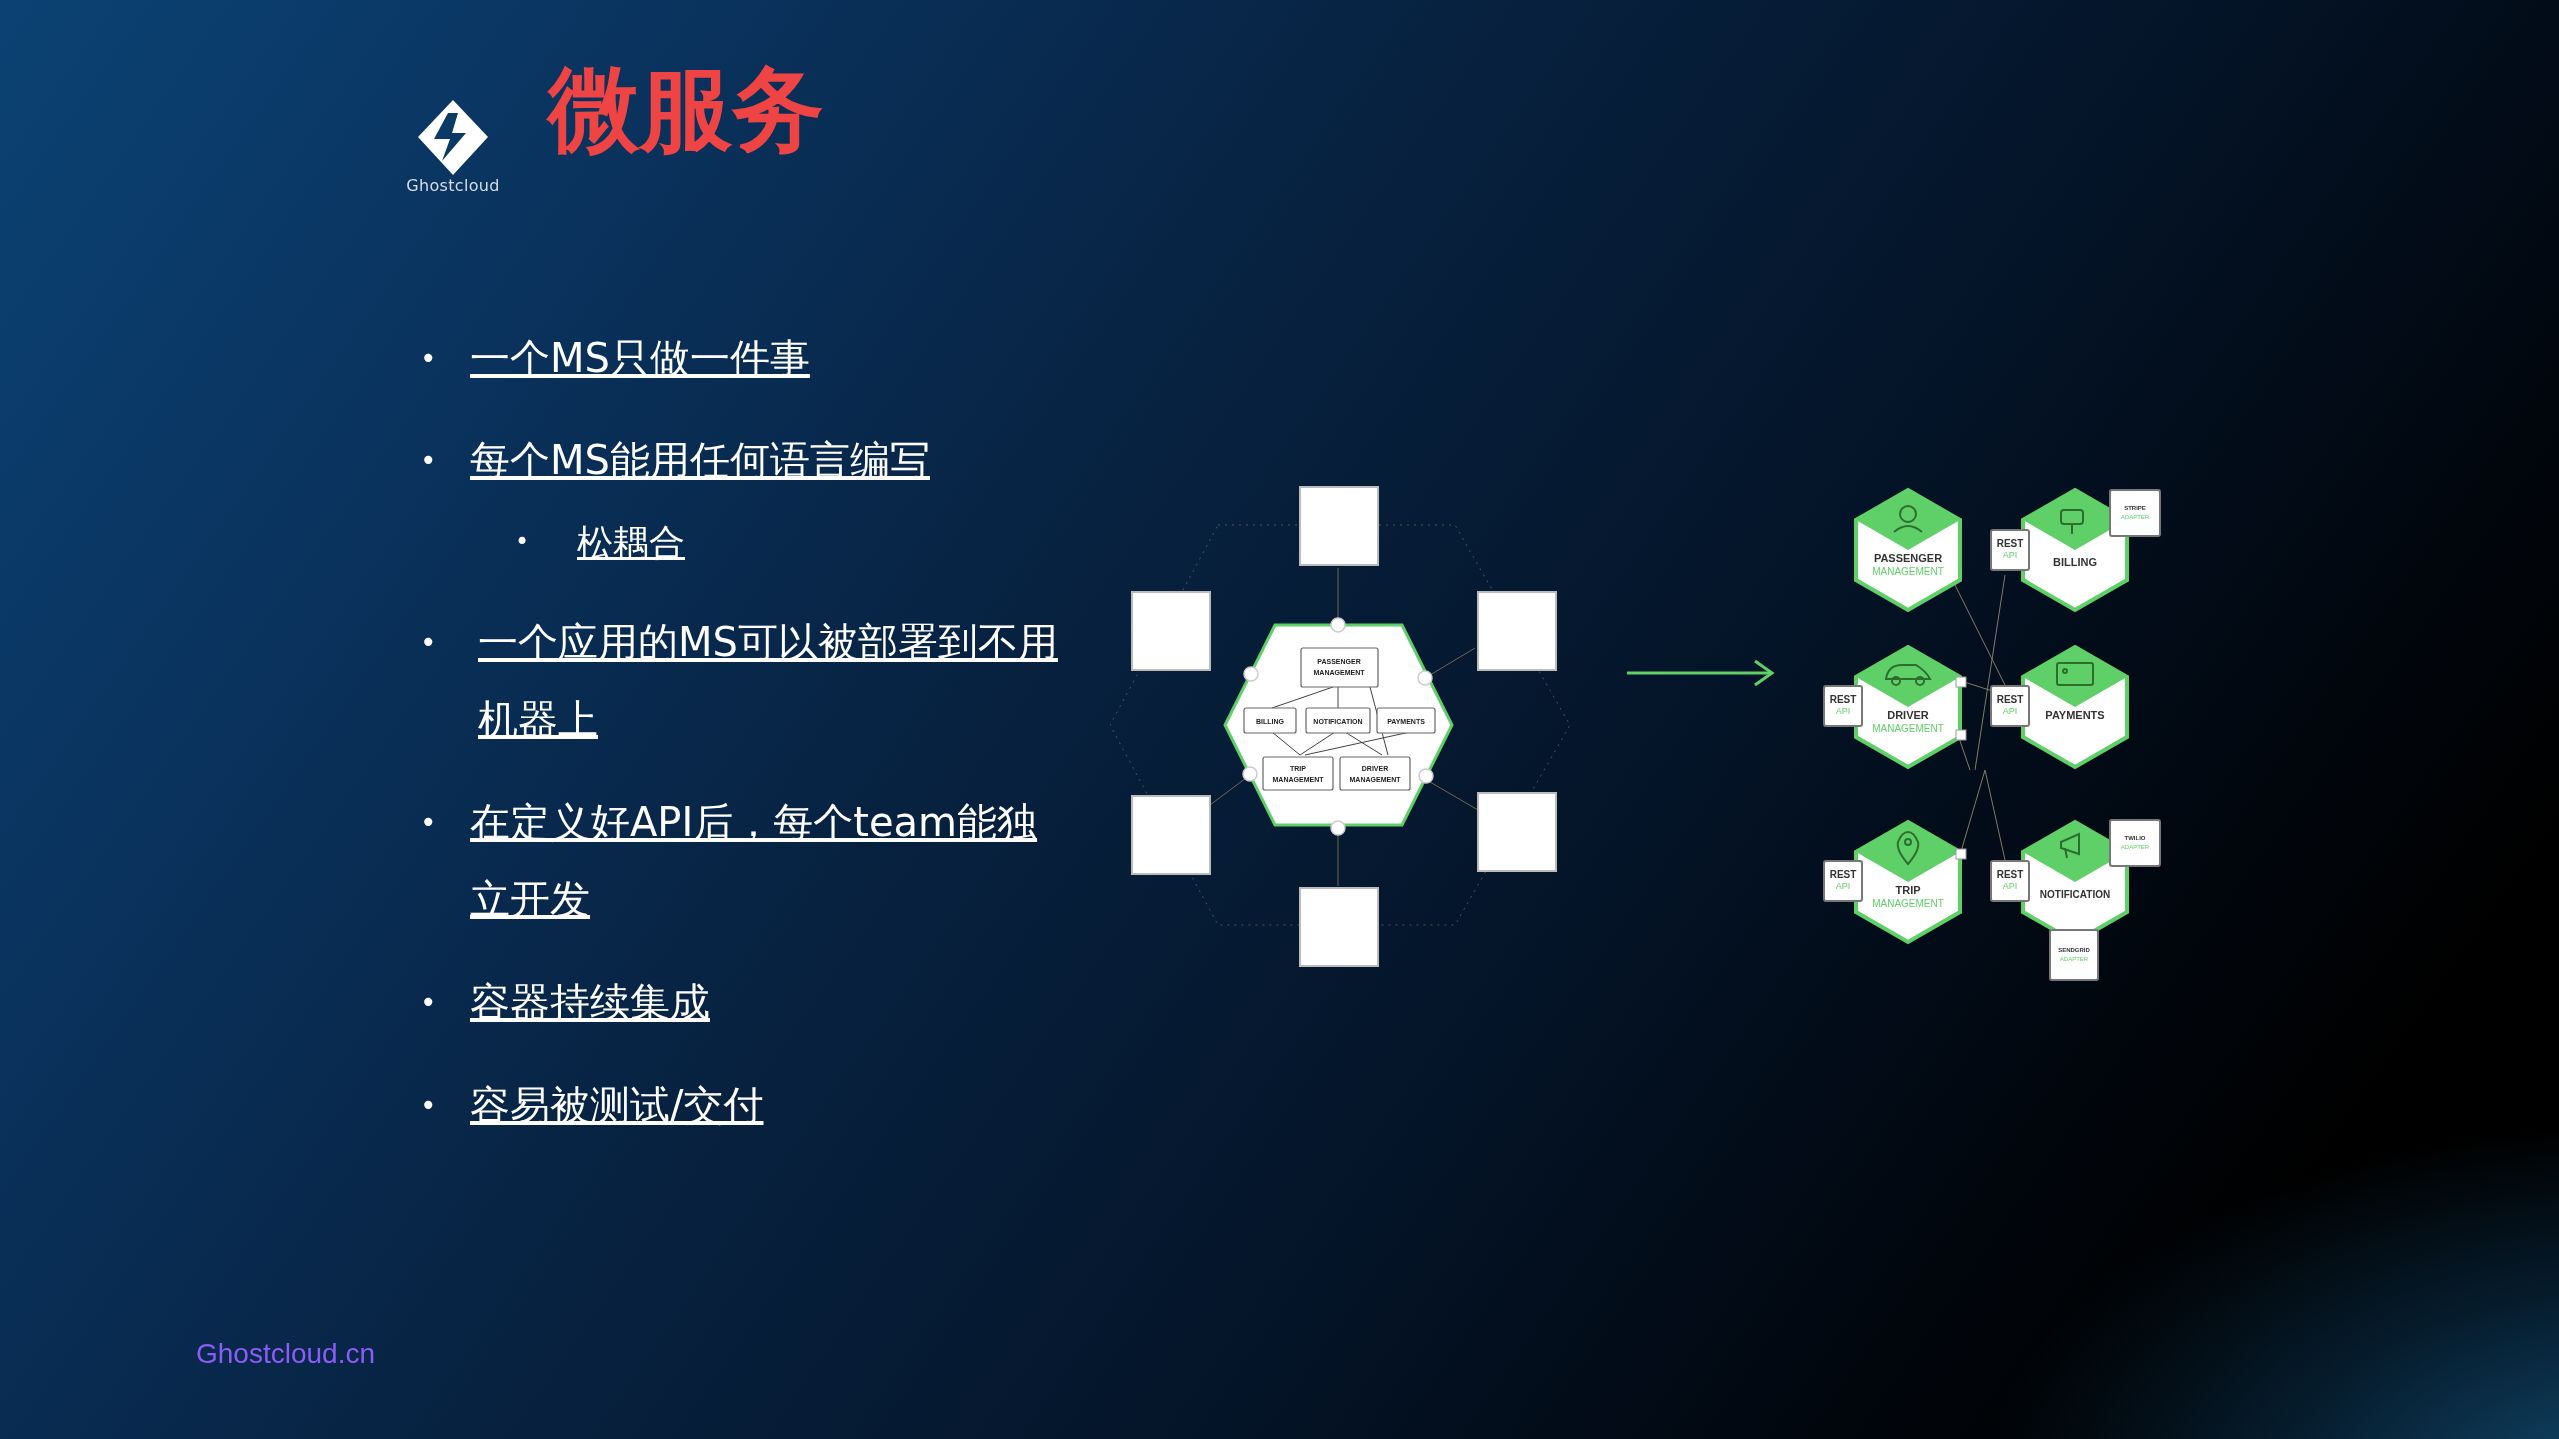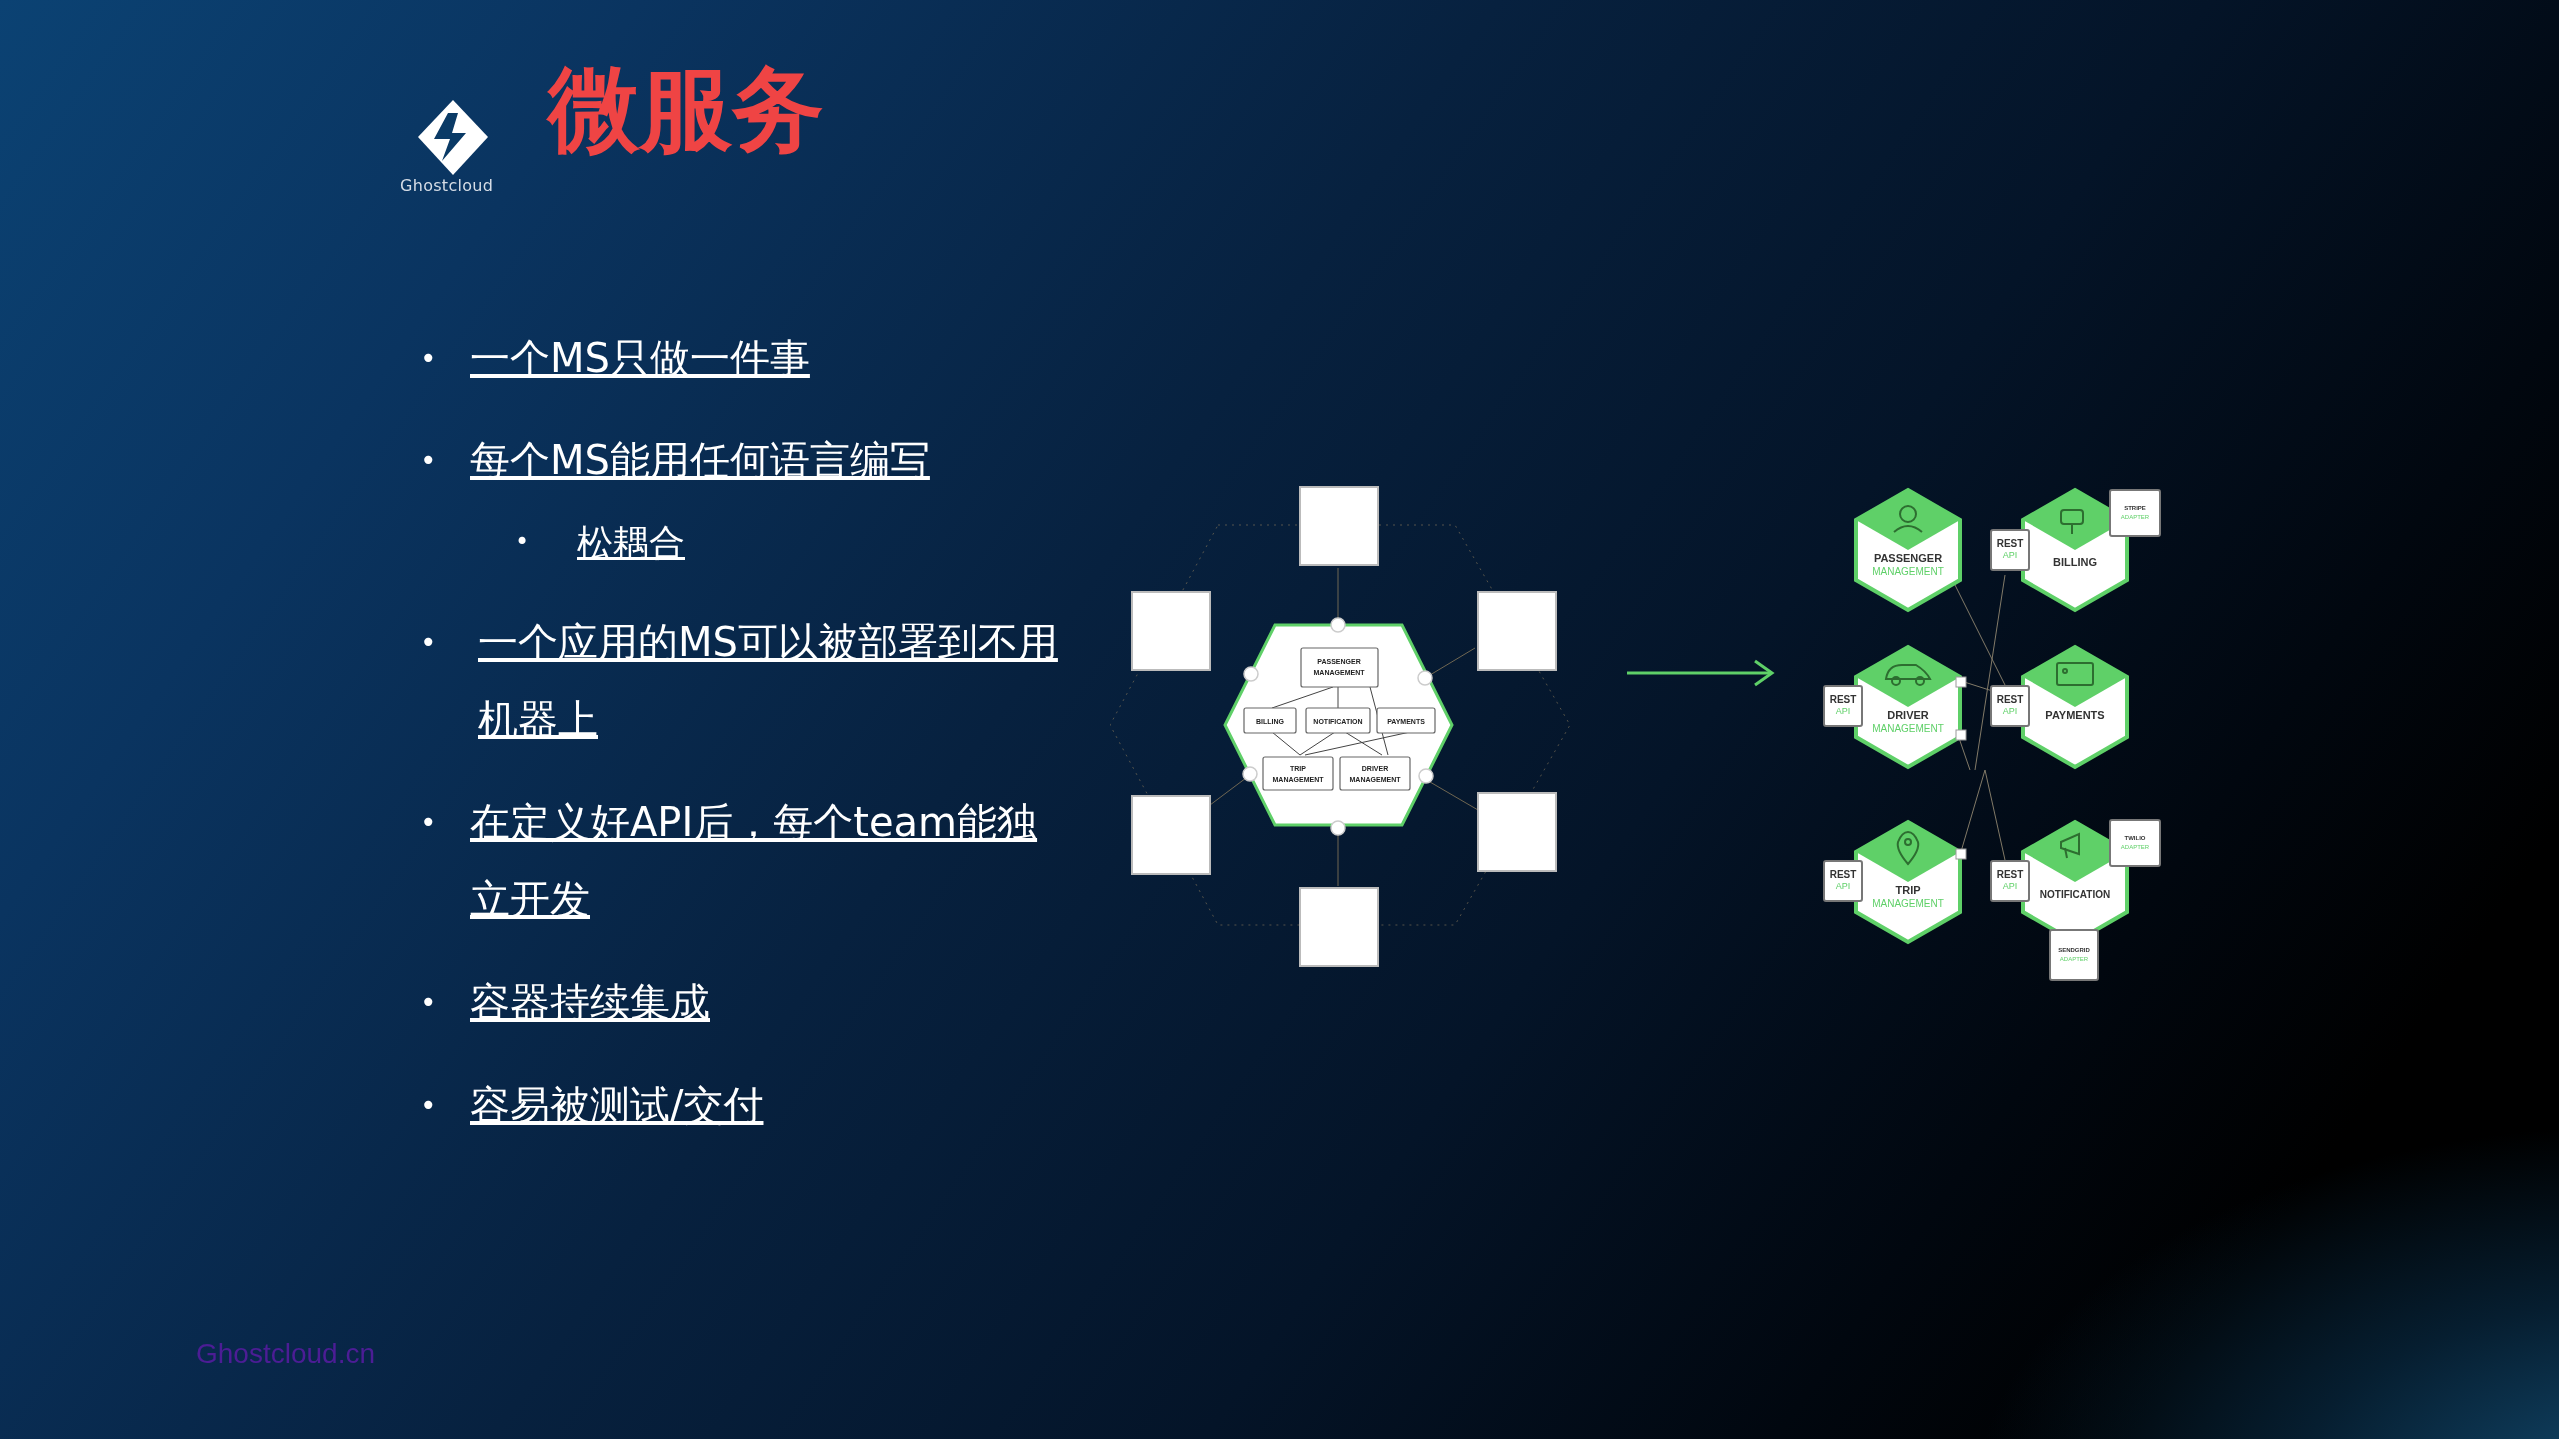--- a/index.html
+++ b/index.html
@@ -5,30 +5,30 @@
   html, body { margin:0; padding:0; }
   body {
     width:2559px; height:1439px; overflow:hidden; position:relative;
     font-family: "DejaVu Sans", "Liberation Sans", sans-serif;
     color:#ffffff;
     background:
       radial-gradient(ellipse 900px 500px at 2650px 1500px, rgba(20,80,120,0.95) 0%, rgba(10,50,80,0.6) 40%, rgba(0,0,0,0) 75%),
       linear-gradient(125deg, #0b4273 0%, #0a3460 18%, #07213f 42%, #041428 62%, #01070f 78%, #000000 88%);
   }
   .logo { position:absolute; left:398px; top:95px; width:110px; height:100px; }
-  .logo-text { position:absolute; left:400px; top:176px; width:106px; font-size:16px; color:#d6dde6; letter-spacing:0.3px; font-family:"DejaVu Sans", sans-serif; }
+  .logo-text { position:absolute; left:400px; top:176px; width:106px; text-align:center; font-size:16px; color:#d6dde6; letter-spacing:0.3px; font-family:"DejaVu Sans", sans-serif; }
   .title { position:absolute; left:548px; top:64px; font-size:92px; font-weight:bold; color:#ef4444; line-height:1; }
 
   .bullets { position:absolute; left:420px; top:320px; width:660px; }
   .bullet { position:absolute; left:0; font-size:40px; line-height:77px; color:#ffffff; }
   .bullet .dot { position:absolute; left:0; top:0; font-size:28px; }
   .bullet .txt { position:absolute; left:50px; top:0; width:620px; white-space:normal;text-decoration:underline; }
   .sub { font-size:36px; }
 
-  .footer { position:absolute; left:196px; top:1338px; font-size:28px; color:#4c1d95; font-family:"Liberation Sans", sans-serif; }
+  .footer { position:absolute; left:196px; top:1338px; font-size:28px; color:#8b5cf6; font-family:"Liberation Sans", sans-serif; }
 
   svg text { font-family:"Liberation Sans", sans-serif; }
 </style>
 </head>
 <body>
 
 <svg class="logo" viewBox="0 0 110 100">
   <polygon points="55,5 90,42 55,80 20,42" fill="#ffffff"></polygon>
   <polygon points="50,18 36,44 52,44 44,66 68,38 54,38 60,18" fill="#0a3a66"></polygon>
 </svg>

